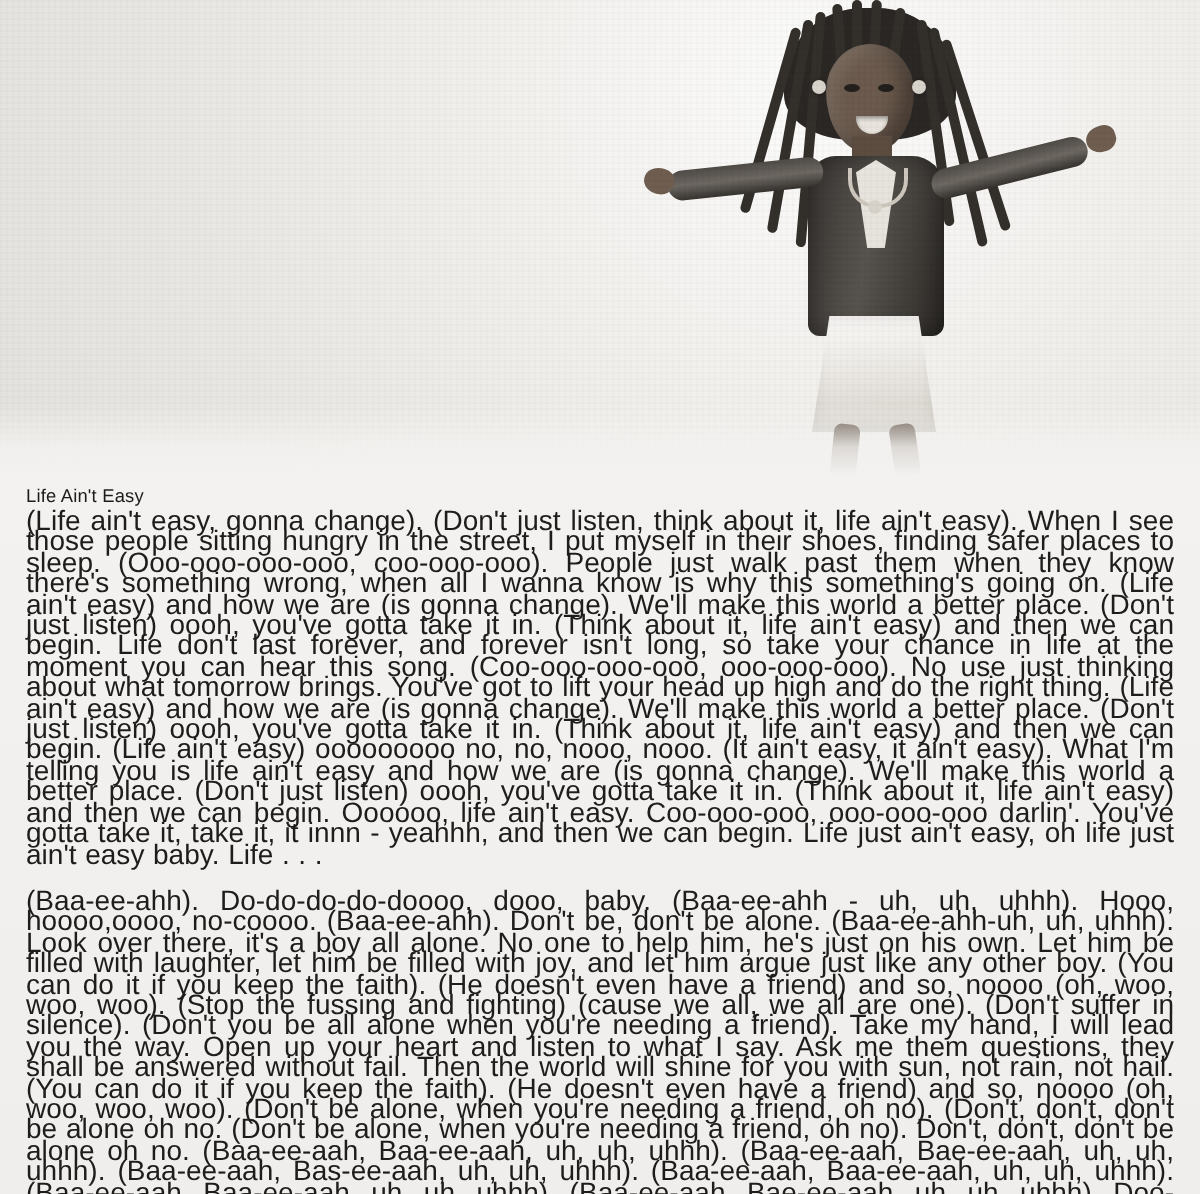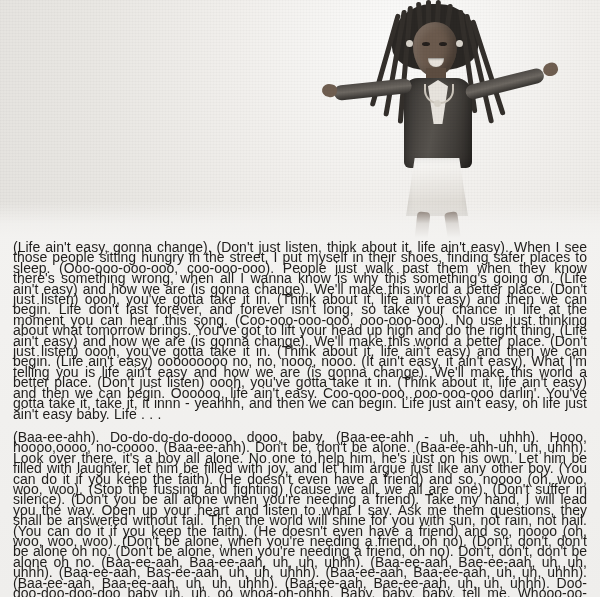--- a/index.html
+++ b/index.html
@@ -291,20 +291,21 @@
       <div class="leg r"></div>
     </div>
 
     <div class="photo-grain"></div>
     <div class="photo-fade"></div>
   </div>
 
   <div class="lyrics">
 
     <div class="song">
+      <div class="song-title">Life Ain't Easy</div>
       <div class="song-body">(Life ain't easy, gonna change). (Don't just listen, think about it, life ain't easy). When I see those people sitting hungry in the street, I put myself in their shoes, finding safer places to sleep. (Ooo-ooo-ooo-ooo, coo-ooo-ooo). People just walk past them when they know there's something wrong, when all I wanna know is why this something's going on. (Life ain't easy) and how we are (is gonna change). We'll make this world a better place. (Don't just listen) oooh, you've gotta take it in. (Think about it, life ain't easy) and then we can begin. Life don't last forever, and forever isn't long, so take your chance in life at the moment you can hear this song. (Coo-ooo-ooo-ooo, ooo-ooo-ooo). No use just thinking about what tomorrow brings. You've got to lift your head up high and do the right thing. (Life ain't easy) and how we are (is gonna change). We'll make this world a better place. (Don't just listen) oooh, you've gotta take it in. (Think about it, life ain't easy) and then we can begin. (Life ain't easy) ooooooooo no, no, nooo, nooo. (It ain't easy, it ain't easy). What I'm telling you is life ain't easy and how we are (is gonna change). We'll make this world a better place. (Don't just listen) oooh, you've gotta take it in. (Think about it, life ain't easy) and then we can begin. Oooooo, life ain't easy. Coo-ooo-ooo, ooo-ooo-ooo darlin'. You've gotta take it, take it, it innn - yeahhh, and then we can begin. Life just ain't easy, oh life just ain't easy baby. Life . . .</div>
     </div>
 
     <div class="song">
       <div class="song-body">(Baa-ee-ahh). Do-do-do-do-doooo, dooo, baby. (Baa-ee-ahh - uh, uh, uhhh). Hooo, hoooo,oooo, no-coooo. (Baa-ee-ahh). Don't be, don't be alone. (Baa-ee-ahh-uh, uh, uhhh). Look over there, it's a boy all alone. No one to help him, he's just on his own. Let him be filled with laughter, let him be filled with joy, and let him argue just like any other boy. (You can do it if you keep the faith). (He doesn't even have a friend) and so, noooo (oh, woo, woo, woo). (Stop the fussing and fighting) (cause we all, we all are one). (Don't suffer in silence). (Don't you be all alone when you're needing a friend). Take my hand, I will lead you the way. Open up your heart and listen to what I say. Ask me them questions, they shall be answered without fail. Then the world will shine for you with sun, not rain, not hail. (You can do it if you keep the faith). (He doesn't even have a friend) and so, noooo (oh, woo, woo, woo). (Don't be alone, when you're needing a friend, oh no). (Don't, don't, don't be alone oh no. (Don't be alone, when you're needing a friend, oh no). Don't, don't, don't be alone oh no. (Baa-ee-aah, Baa-ee-aah, uh, uh, uhhh). (Baa-ee-aah, Bae-ee-aah, uh, uh, uhhh). (Baa-ee-aah, Bas-ee-aah, uh, uh, uhhh). (Baa-ee-aah, Baa-ee-aah, uh, uh, uhhh). (Baa-ee-aah, Baa-ee-aah, uh, uh, uhhh). (Baa-ee-aah, Bae-ee-aah, uh, uh, uhhh). Doo-doo-doo-doo-doo baby uh, uh, oo whoa-oh-ohhh. Baby, baby, baby, tell me. Whooo-oo-whooa-oo-whooaa. (Stop the fussing and fighting) (cause we all, we all are one). (Don't suffer in silence). (Don't you be all alone when you're needing a friend). (Stop the fussing and fighting) (cause we all, we all are one). (Don't suffer in silence). (Don't you be all alone when you're needing a friend).</div>
     </div>
 
   </div>
 </div>
 

